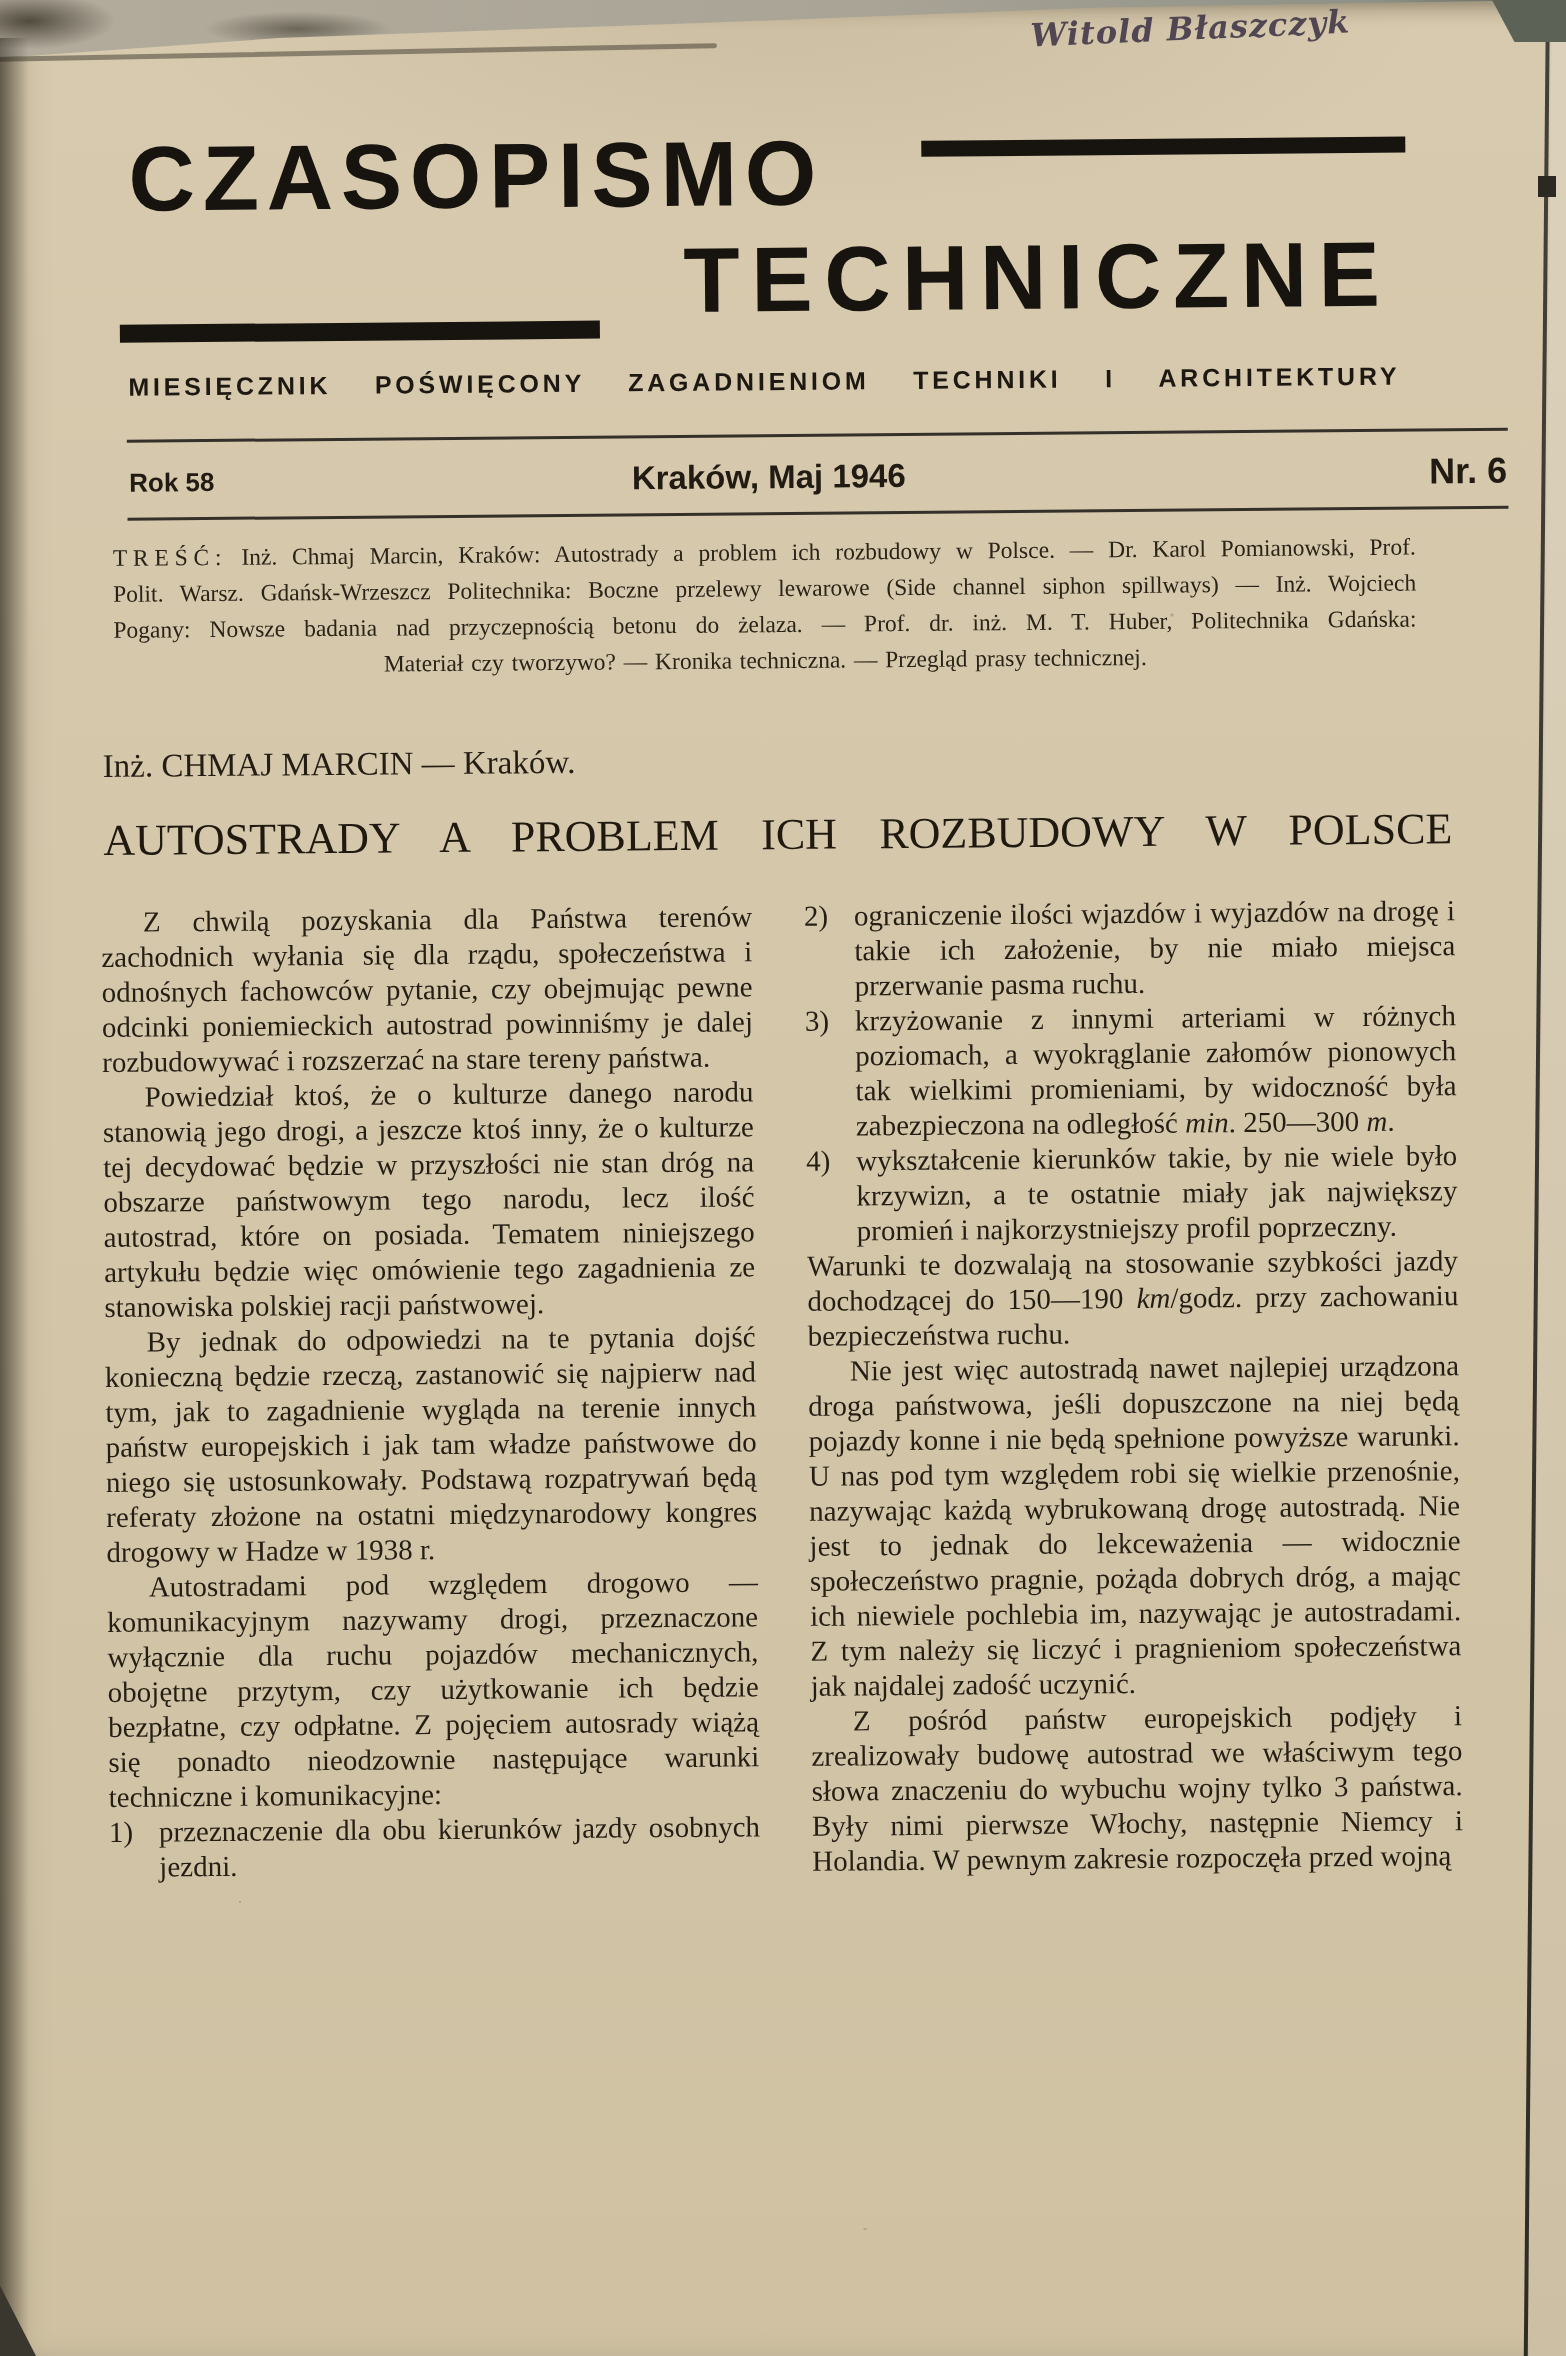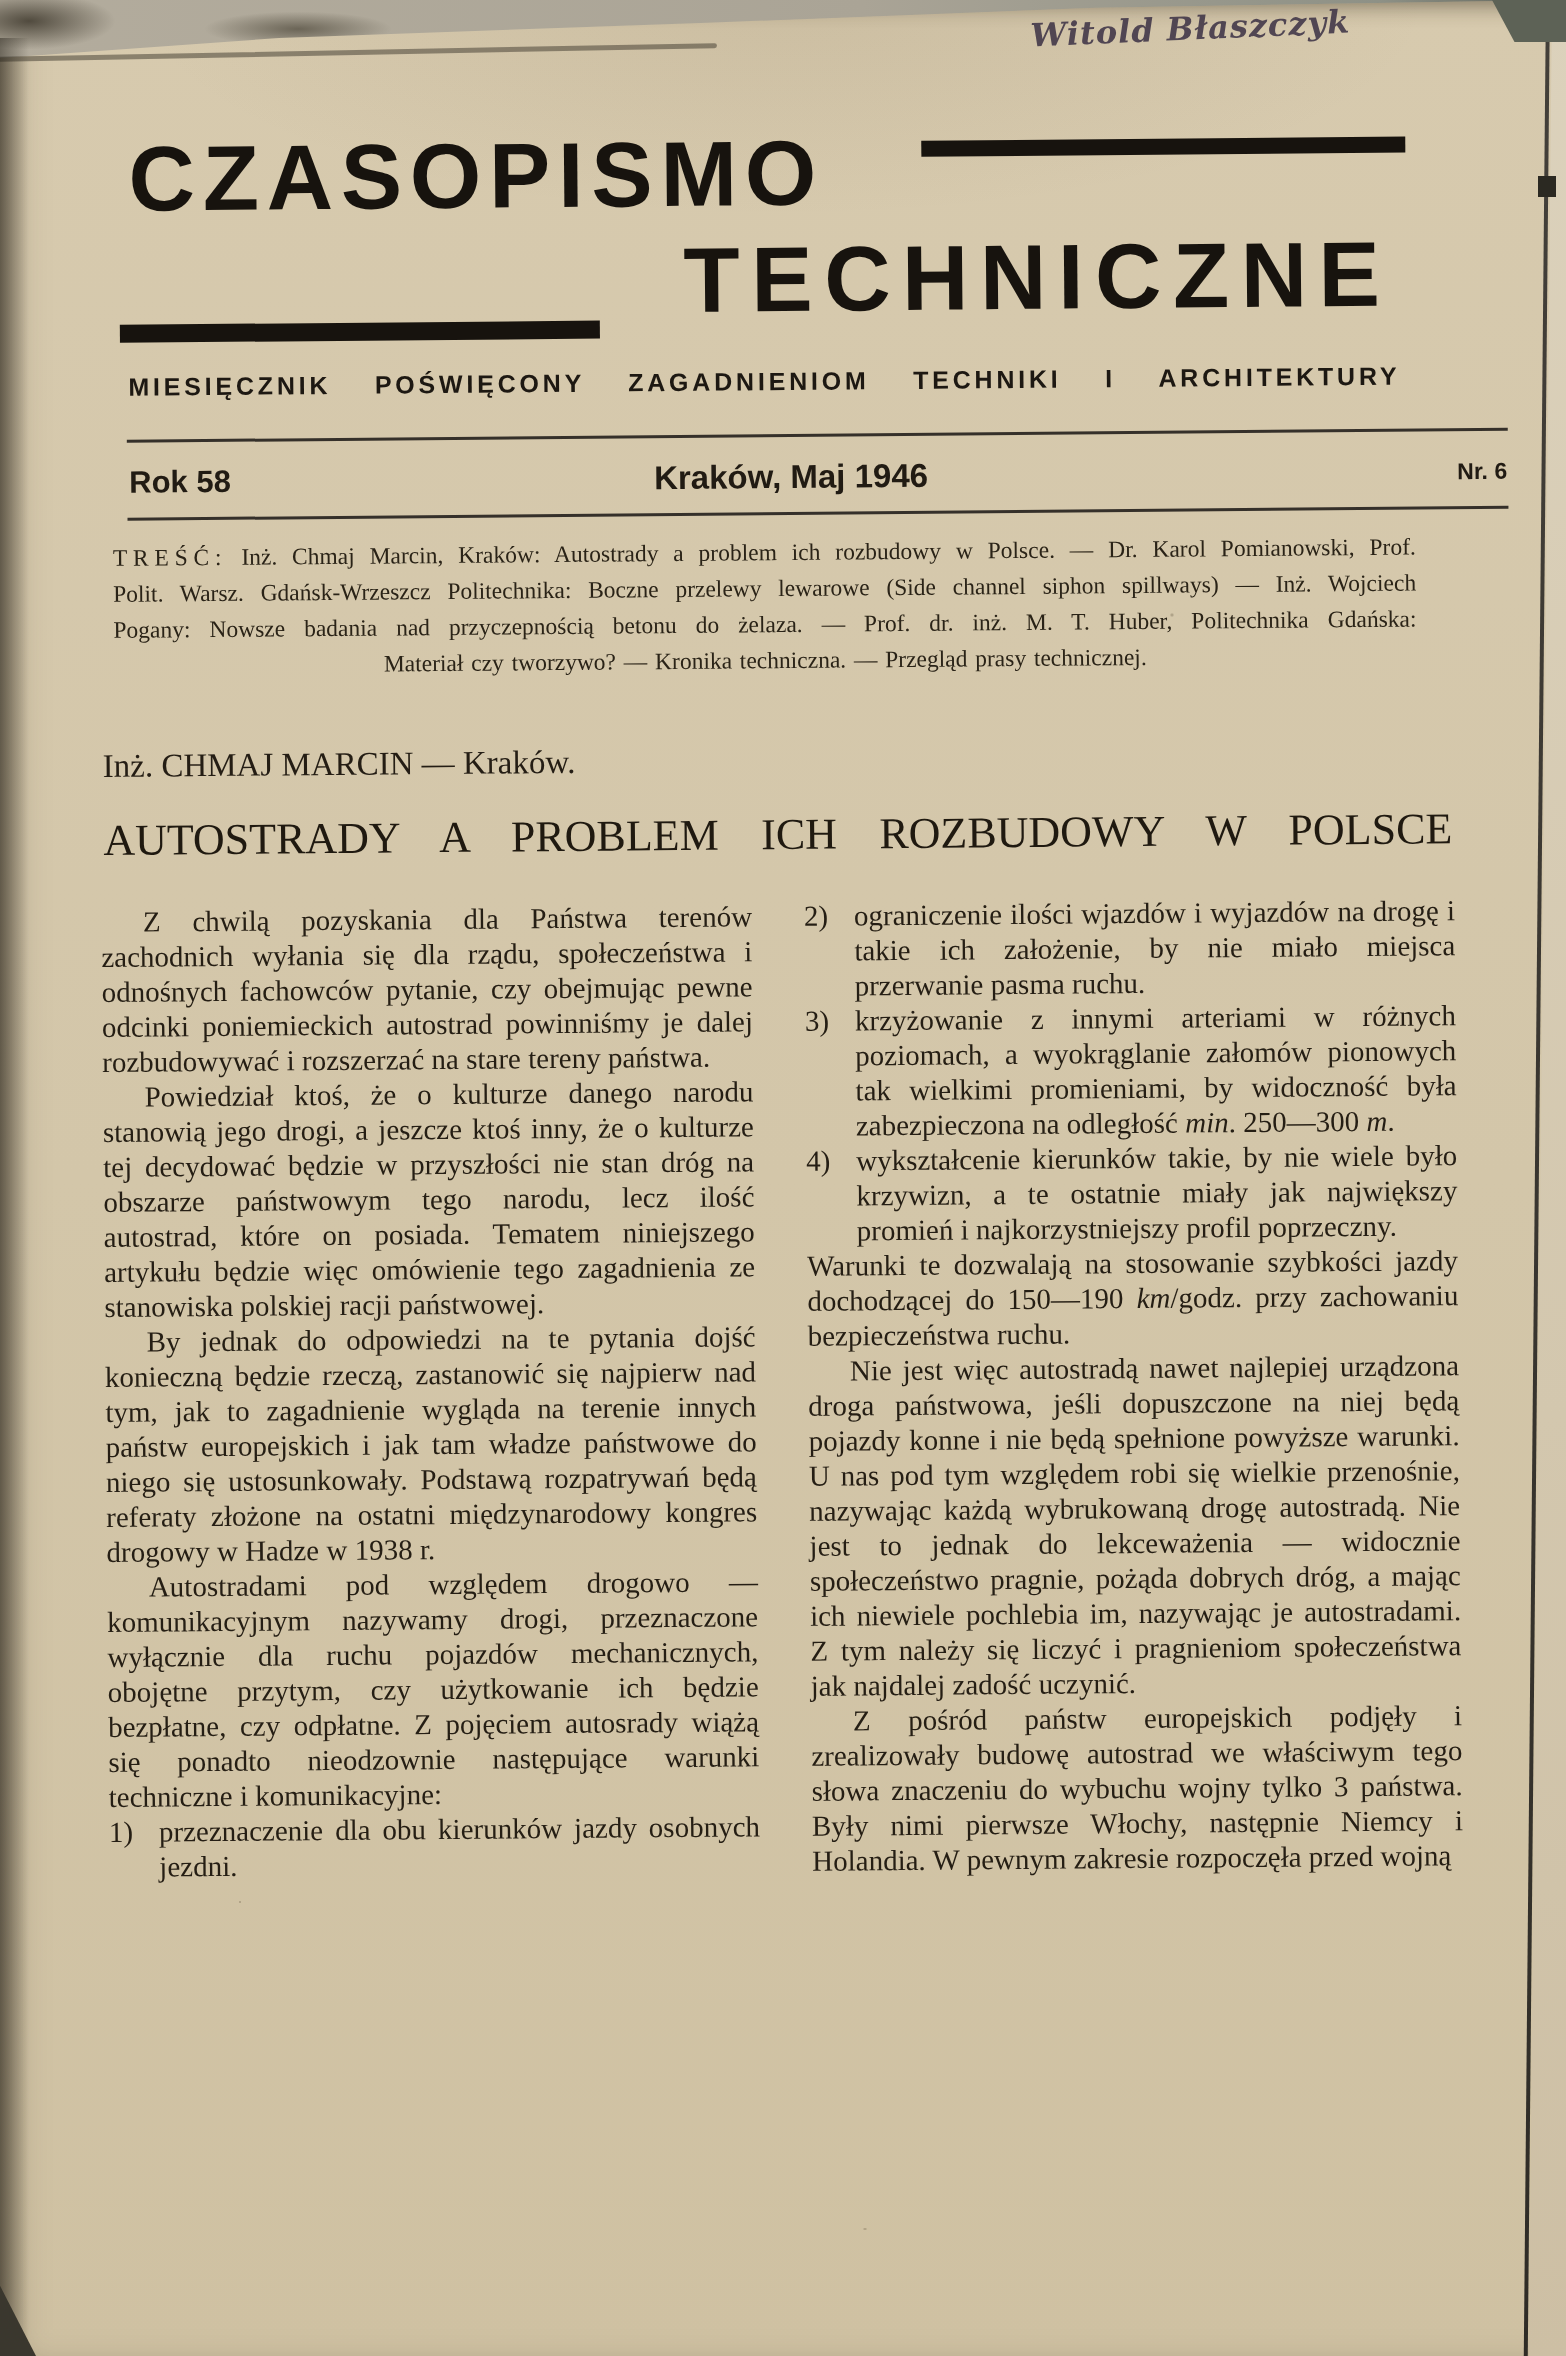--- a/index.html
+++ b/index.html
@@ -52,21 +52,21 @@
     letter-spacing:11.5px;color:#17130e;white-space:nowrap;}
   .m-bar2{position:absolute;left:117px;top:319px;width:480px;height:18px;background:#17130e;}
   .m-subtitle{position:absolute;left:125px;top:367px;width:1272px;
     font-family:"Liberation Sans", sans-serif;font-weight:bold;font-size:25px;
     letter-spacing:3.8px;color:#1d1812;text-align:justify;text-align-last:justify;white-space:nowrap;}
   .rule{position:absolute;left:123px;width:1381px;height:2.9px;background:#35302a;}
   .rule-1{top:434px;} .rule-2{top:512px;}
   .issue-bar{position:absolute;left:125px;top:448px;width:1378px;height:58px;
     display:flex;justify-content:space-between;align-items:center;
     font-family:"Liberation Sans", sans-serif;font-weight:bold;color:#211b13;}
-  .issue-vol{font-size:31px;} .issue-date{font-size:33px;margin-left:-106px;} .issue-no{font-size:23px;}
+  .issue-vol{font-size:26px;} .issue-date{font-size:33px;margin-left:-106px;} .issue-no{font-size:36px;}
   .toc{position:absolute;left:108px;top:534px;width:1303px;font-size:23.5px;line-height:36px;
     color:#2a2317;word-spacing:1.9px;}
   .toc-line.just{text-align:justify;text-align-last:justify;}
   .toc-line.center{text-align:center;}
   .toc-label{letter-spacing:5.8px;margin-right:14px;}
   .author{position:absolute;left:96px;top:742px;font-size:33px;color:#241d14;}
   .art-title{position:absolute;left:96px;top:809px;width:1349px;font-size:44px;color:#1f1910;
     text-align:justify;text-align-last:justify;white-space:nowrap;}
   .columns{position:absolute;left:93px;top:899px;width:1355px;display:flex;gap:52px;
     font-size:29px;line-height:35px;color:#251e14;}

